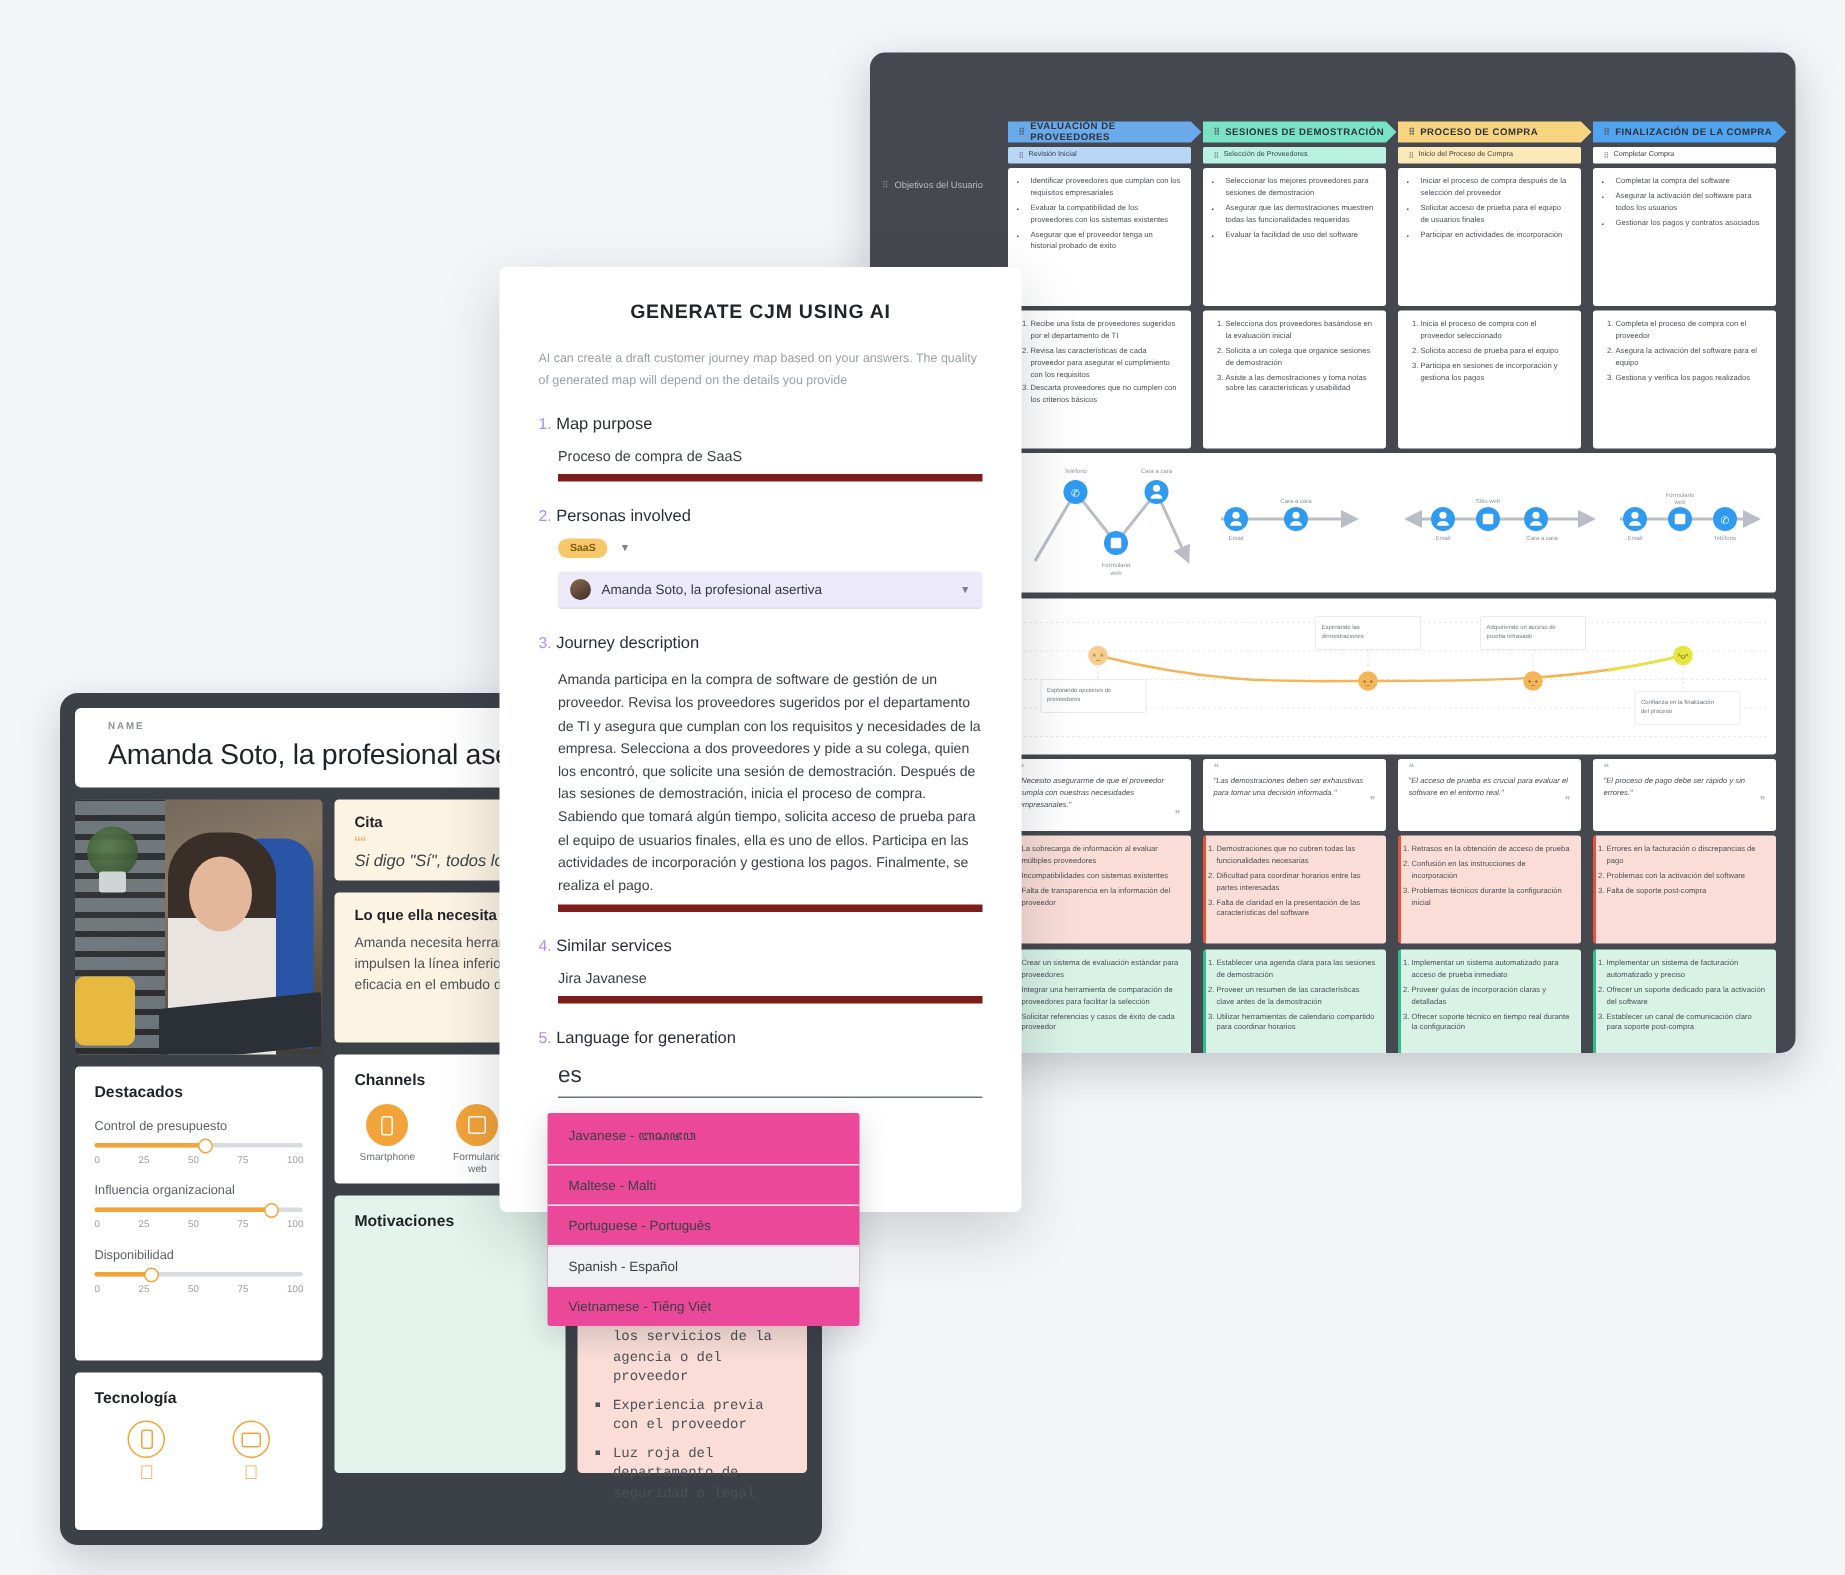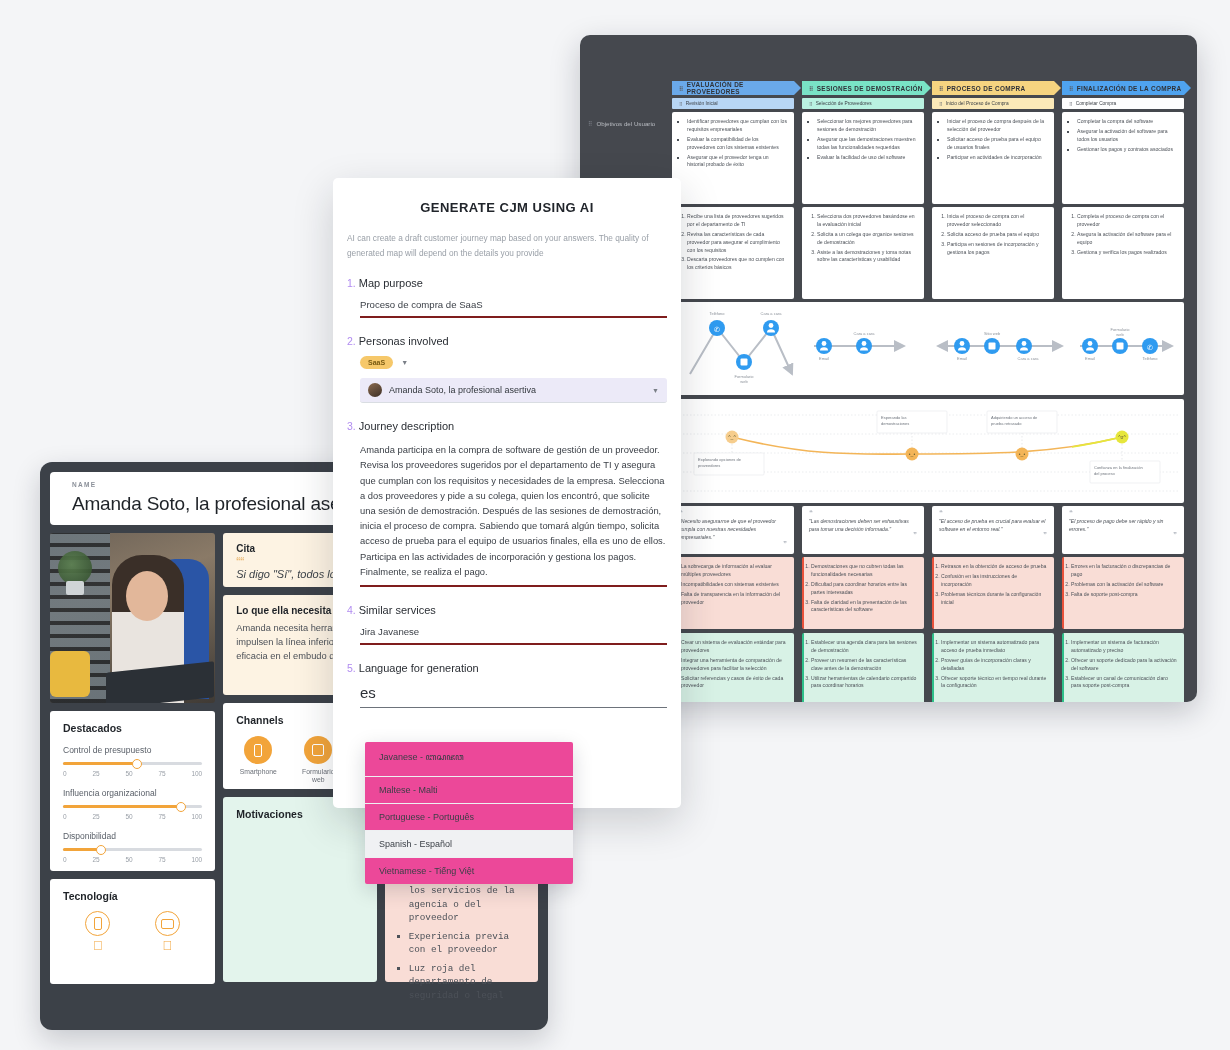--- a/index.html
+++ b/index.html
@@ -130,28 +130,28 @@
   .green{ background:#e3f4ec; border-radius:3px; padding:11px 13px; flex:1;}
   .pink{ background:#f9ddd6; border-radius:3px; padding:11px 13px; flex:1;font-family:Liberation Mono, monospace;}
   .green .t,.pink .t{ font-size:10.5px; font-weight:bold; color:#1f2328;}
   .green ul,.pink ul{ margin-top:7px; padding-left:11px;}
   .green li,.pink li{ font-size:9.3px; line-height:1.45; color:#4c5158; margin-bottom:5px; list-style:square;}
 
   
   #modal{
     position:absolute; left:333px; top:178px; width:348px; height:630px;
     background:#fff; border-radius:5px; box-shadow:0 14px 40px rgba(20,25,40,.18);
-    padding:22px 14px; overflow:hidden;
+    padding:22px 26px; overflow:hidden;
   }
   #modal h1{ font-size:13px; font-weight:bold; letter-spacing:.5px; color:#21252b; text-align:center; margin-bottom:16px;}
   #modal .intro{ font-size:8.3px; line-height:1.75; color:#9aa0a8;}
   .step{ margin-top:17px; display:flex; align-items:baseline; }
   .step .num{ color:#b18cf0; font-size:10.5px; margin-right:3px;}
   .step .txt{ font-size:11px; color:#2a2e34;}
-  .field{ margin-top:10px; margin-left:13px; border-bottom:2px solid #7f1d1d; padding-bottom:6px;}
+  .field{ margin-top:10px; margin-left:13px; border-bottom:5px solid #7f1d1d; padding-bottom:6px;}
   .field .val{ font-size:9.6px; color:#3a3f46;}
   .field .para{ font-size:9.4px; line-height:1.62; color:#3a3f46;}
   .tagrow{ margin-top:9px; margin-left:13px; display:flex; align-items:center; gap:8px;}
   .tag{ background:#f6c86a; color:#7a5b12; font-size:7px; font-weight:bold; border-radius:9px; padding:3px 8px;}
   .caret{ color:#7a7f87; font-size:7px;}
   .persona-sel{
     margin-top:9px; margin-left:13px; background:#eceaf8; border-radius:3px;
     display:flex; align-items:center; gap:7px; padding:5px 8px;
     border-bottom:1px solid #d9dde2;
   }
@@ -504,21 +504,21 @@
         <div class="blind"></div>
           <div class="plant"></div>
           <div class="pot"></div>
         <div class="blue"></div>
           <div class="person"></div>
           <div class="face"></div>
         <div class="chair"></div>
           <div class="laptop"></div>
       </div>
 
-      <div class="white-card" style="margin-top:8px;height:160px;">
+      <div class="white-card" style="margin-top:8px;height:196px;">
         <div class="card-title">Destacados</div>
 
         <div class="slider-lbl">Control de presupuesto</div>
         <div class="slider-track">
           <div class="slider-fill" style="width:53%"></div>
             <div class="slider-knob" style="left:53%"></div>
         </div>
         <div class="slider-ticks">
           <span>0</span>
           <span>25</span>

